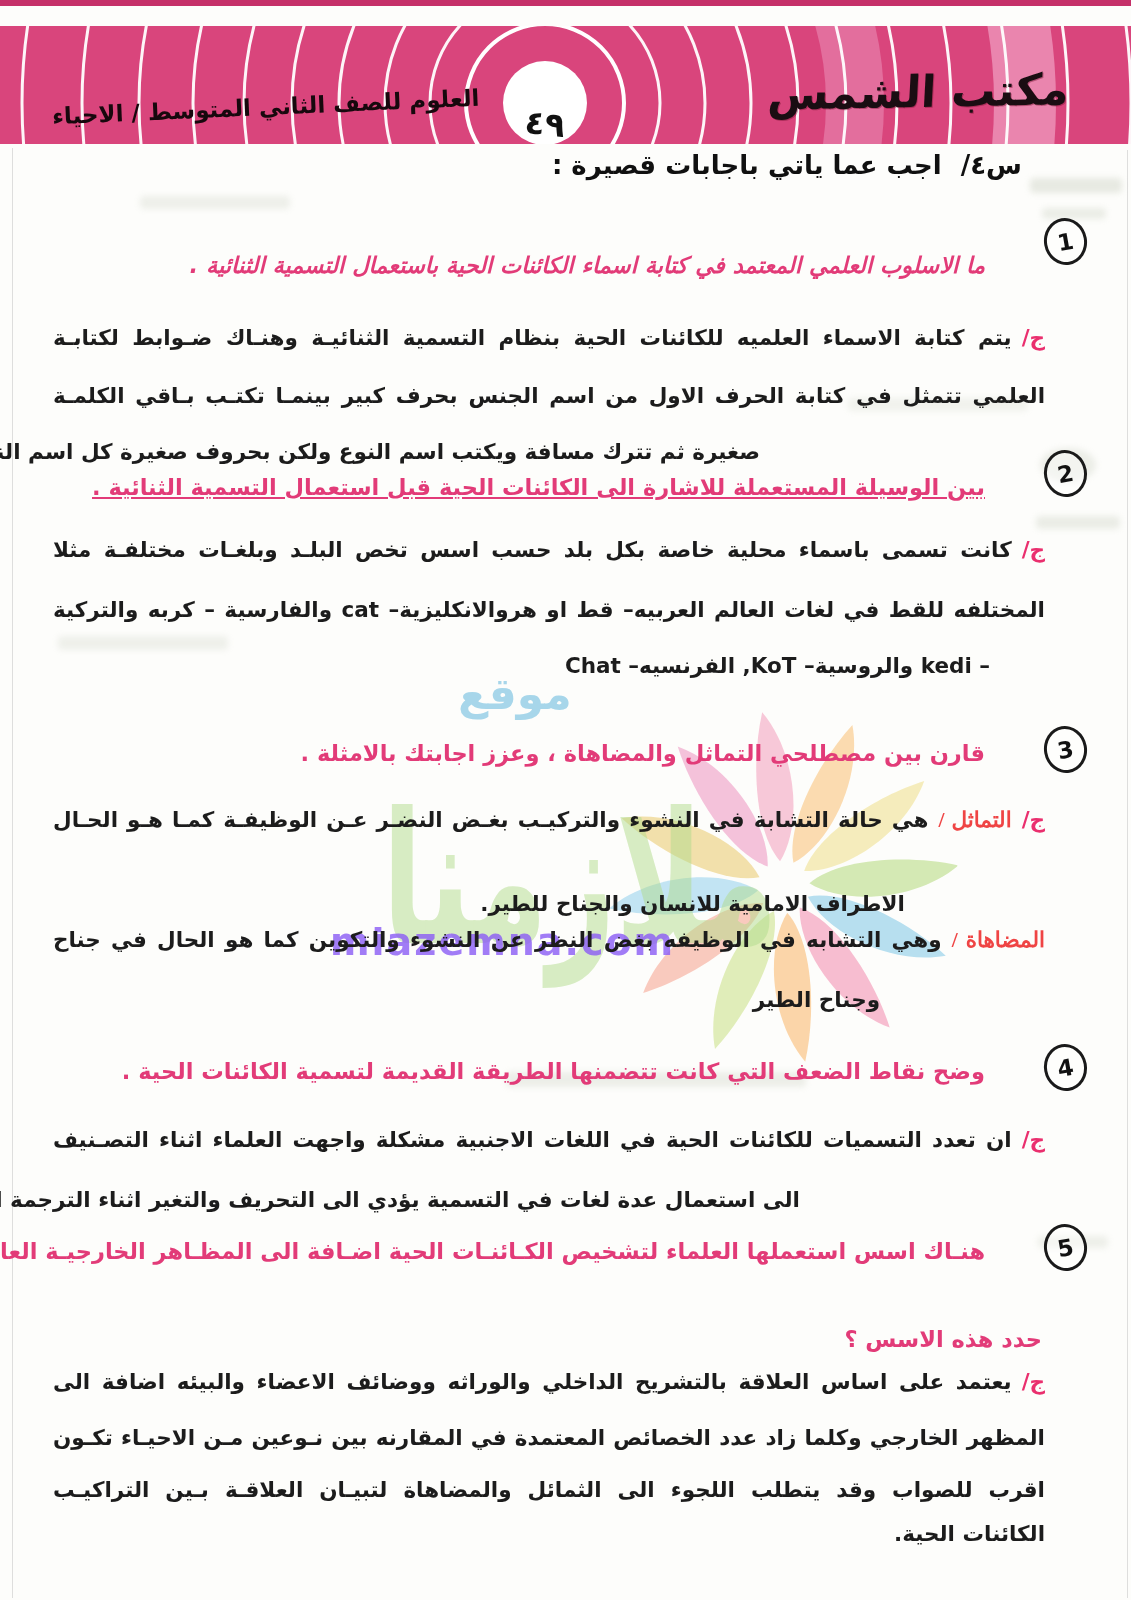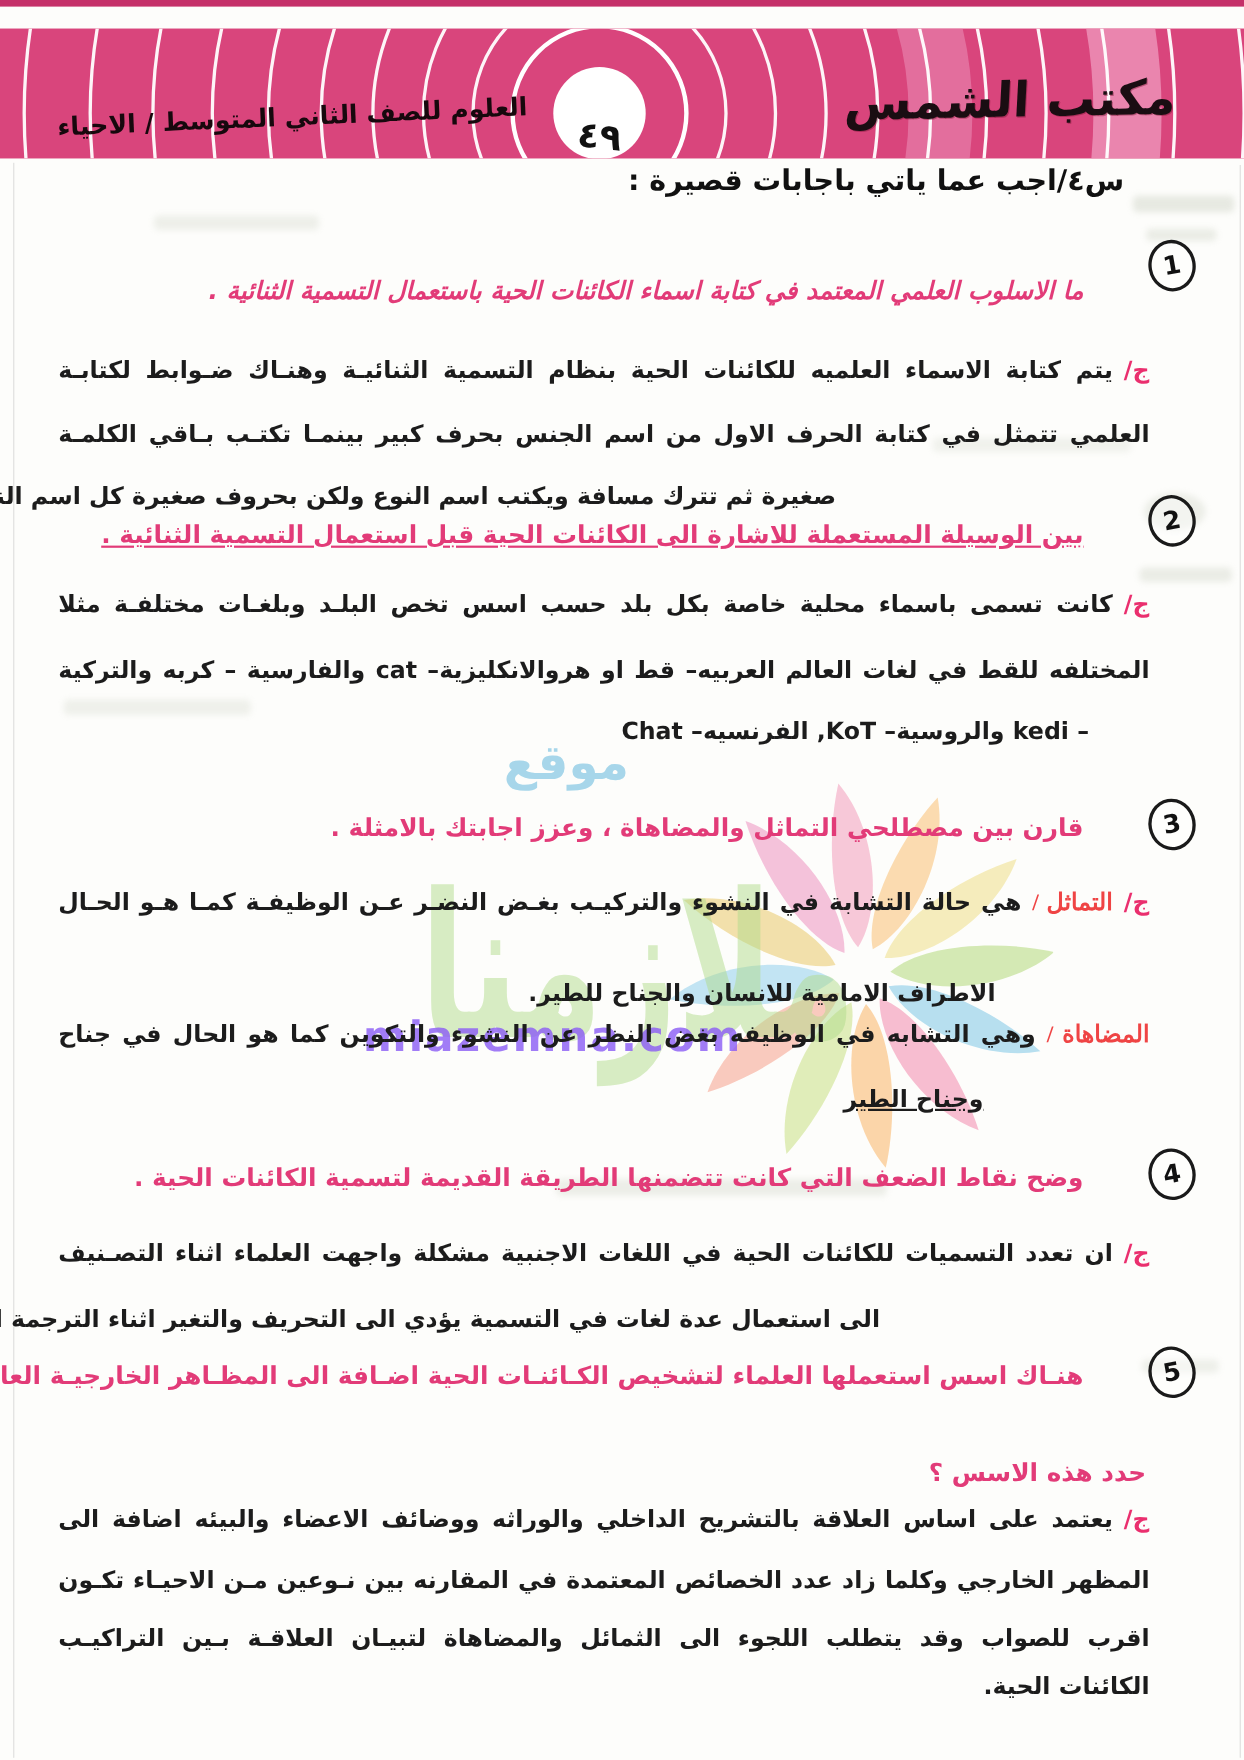--- a/index.html
+++ b/index.html
@@ -38,21 +38,21 @@
   .wm-word{top:668px;left:458px;font-size:44px;color:#92cde6;opacity:.8;}
   .wm-name{top:772px;left:382px;font-size:118px;color:#b2dc8c;opacity:.5;transform:scaleY(1.55);transform-origin:top center;}
   .wm-domain{top:920px;left:330px;font-size:38px;color:#8b5cf6;opacity:.8;direction:ltr;letter-spacing:2px;}
   .wm-logo{position:absolute;top:682px;left:608px;z-index:1;opacity:.85;transform:rotate(-8deg);}
 
   
   .intro{
     position:absolute;top:150px;right:109px;direction:rtl;white-space:nowrap;
     font-size:26px;font-weight:700;color:#101010;z-index:3;
   }
-  .intro .qlabel{margin-left:0;}
+  .intro .qlabel{margin-left:19px;}
   .qnum{
     position:absolute;right:44px;width:37px;height:41px;border:3px solid #1a1a1a;border-radius:50%;
     display:flex;align-items:center;justify-content:center;
     font-size:23px;font-weight:700;color:#111;transform:rotate(-10deg);z-index:3;background:rgba(255,255,255,.4);
   }
   .qline{
     position:absolute;right:146px;direction:rtl;white-space:nowrap;
     font-size:22.5px;font-weight:700;color:var(--pink);z-index:3;
   }
   .aline{
@@ -180,21 +180,21 @@
   <div class="qline" style="top:474px;text-decoration:underline;">بين الوسيلة المستعملة للاشارة الى الكائنات الحية قبل استعمال التسمية الثنائية .</div>
   <div class="aline" style="top:530px;"><span class="marker">ج/</span><span>كانت تسمى باسماء محلية خاصة بكل بلد حسب اسس تخص البلـد وبلغـات مختلفـة مثلا التسـميات</span></div>
   <div class="aline free" style="top:646px;right:141px;"><span>– kedi والروسية– KoT, الفرنسيه– Chat</span></div>
   <div class="aline" style="top:590px;"><span>المختلفه للقط في لغات العالم العربيه–  قط او هروالانكليزية– cat والفارسية –  كربه والتركية</span></div>
 
   <div class="qnum" style="top:726px;">3</div>
   <div class="qline" style="top:740px;">قارن بين مصطلحي التماثل والمضاهاة ، وعزز اجابتك بالامثلة .</div>
   <div class="aline" style="top:800px;"><span class="marker">ج/</span><span class="term">التماثل /</span><span>هي حالة التشابة في النشوء والتركيـب بغـض النضـر عـن الوظيفـة كمـا هـو الحـال في</span></div>
   <div class="aline free" style="top:884px;right:226px;"><span>الاطراف الامامية للانسان والجناح للطير.</span></div>
   <div class="aline" style="top:920px;"><span class="term">المضاهاة /</span><span>وهي التشابه في الوظيفه بغض النظر عن النشوء والتكوين كما هو الحال في جناح الفراشة</span></div>
-  <div class="aline free" style="top:980px;right:237px;text-decoration:underline;"><span>وجناح الطير</span></div>
+  <div class="aline free" style="top:980px;right:251px;"><span>وجناح الطير</span></div>
 
   <div class="qnum" style="top:1044px;">4</div>
   <div class="qline" style="top:1058px;">وضح نقاط الضعف التي كانت تتضمنها الطريقة القديمة لتسمية الكائنات الحية .</div>
   <div class="aline" style="top:1120px;"><span class="marker">ج/</span><span>ان تعدد التسميات للكائنات الحية في اللغات الاجنبية مشكلة واجهت العلماء اثناء التصـنيف اضـافة</span></div>
   <div class="aline free" style="top:1180px;right:331px;"><span>الى استعمال عدة لغات في التسمية يؤدي الى التحريف والتغير اثناء الترجمة الى لغات اخرى</span></div>
 
   <div class="qnum" style="top:1224px;">5</div>
   <div class="qline" style="top:1238px;">هنـاك اسس استعملها العلماء لتشخيص الكـائنـات الحية اضـافة الى المظـاهر الخارجيـة العامـة ،</div>
   <div class="qline" style="top:1298px;right:89px;margin-top:28px;">حدد هذه الاسس ؟</div>
   <div class="aline" style="top:1362px;"><span class="marker">ج/</span><span>يعتمد على اساس العلاقة بالتشريح الداخلي والوراثه ووضائف الاعضاء والبيئه اضافة الى صـفات</span></div>

